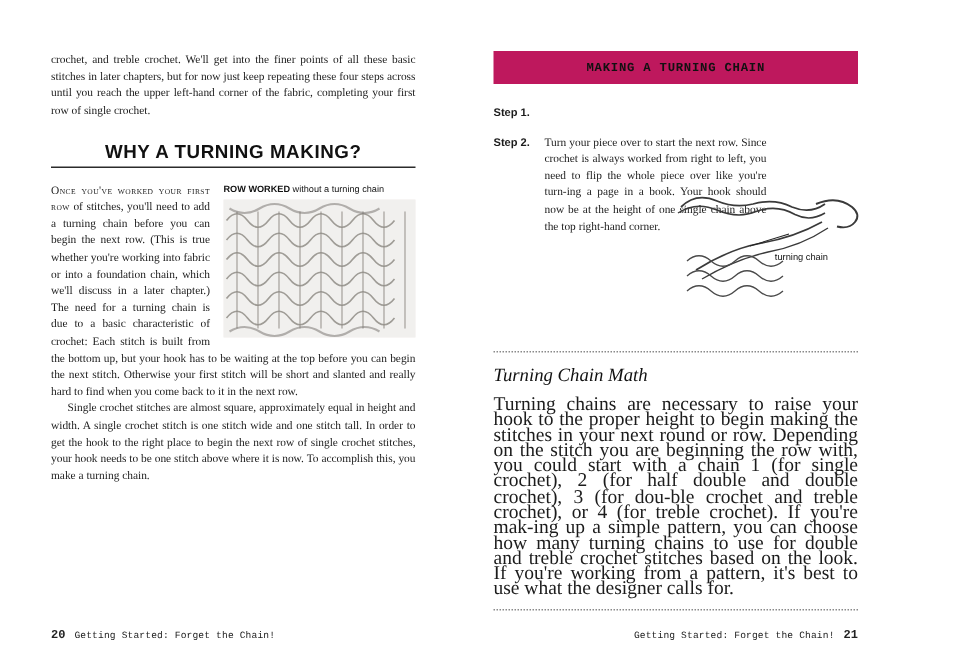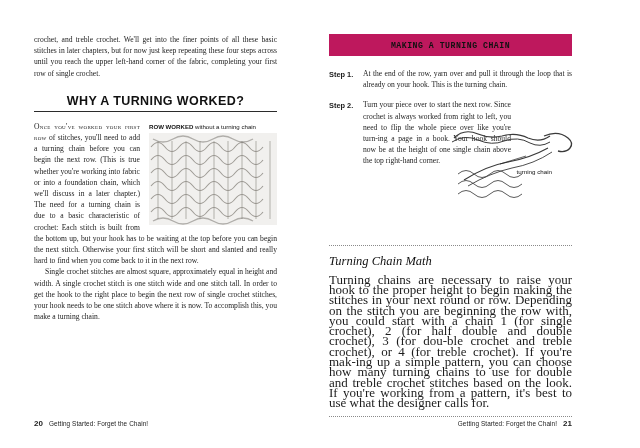--- a/index.html
+++ b/index.html
@@ -168,21 +168,21 @@
     font-size: 13px;
     line-height: 10.3px;
     text-align: justify;
     color: #1c1c1c;
   }
 
   
   .footer {
     position: absolute;
     bottom: 20px;
-    font-family: Liberation Sans, sans-serif;
+    font-family: Liberation Mono, monospace;
     font-size: 6.4px;
     color: #222;
     display: flex;
     align-items: baseline;
     gap: 6px;
   }
   .footer-left {
     left: 34px;
   }
   .footer-right {
@@ -201,21 +201,21 @@
 <body>
 
 <div class="spread">
 
   <div class="page page-left">
 
     <div class="body-text">
       <p>crochet, and treble crochet. We'll get into the finer points of all these basic stitches in later chapters, but for now just keep repeating these four steps across until you reach the upper left-hand corner of the fabric, completing your first row of single crochet.</p>
     </div>
 
-    <h2 class="section-title">WHY A TURNING WORKED?</h2>
+    <h2 class="section-title">WHY A TURNING MAKING?</h2>
     <div class="rule"></div>
 
     <div class="wrap-col">
 
       <div class="figure-wrap">
         <div class="figure-caption">
           <b>ROW WORKED</b><span> without a turning chain</span>
         </div>
         <div class="swatch">
           <svg width="128" height="92" viewBox="0 0 128 92">
@@ -252,21 +252,20 @@
   </div>
 
   <div class="page page-right">
 
     <div class="banner">MAKING A TURNING CHAIN</div>
 
     <div class="steps">
 
       <div class="step">
         <div class="step-label">Step 1.</div>
-        <div class="step-body">At the end of the row, yarn over and pull it through the loop that is already on your hook. This is the turning chain.</div>
       </div>
 
       <div class="step">
         <div class="step-label">Step 2.</div>
         <div class="step-body narrow">Turn your piece over to start the next row. Since crochet is always worked from right to left, you need to flip the whole piece over like you're turn-ing a page in a book. Your hook should now be at the height of one single chain above the top right-hand corner.</div>
       </div>
     </div>
 
     <div class="hook-art">
       <svg width="128" height="86" viewBox="0 0 128 86">

